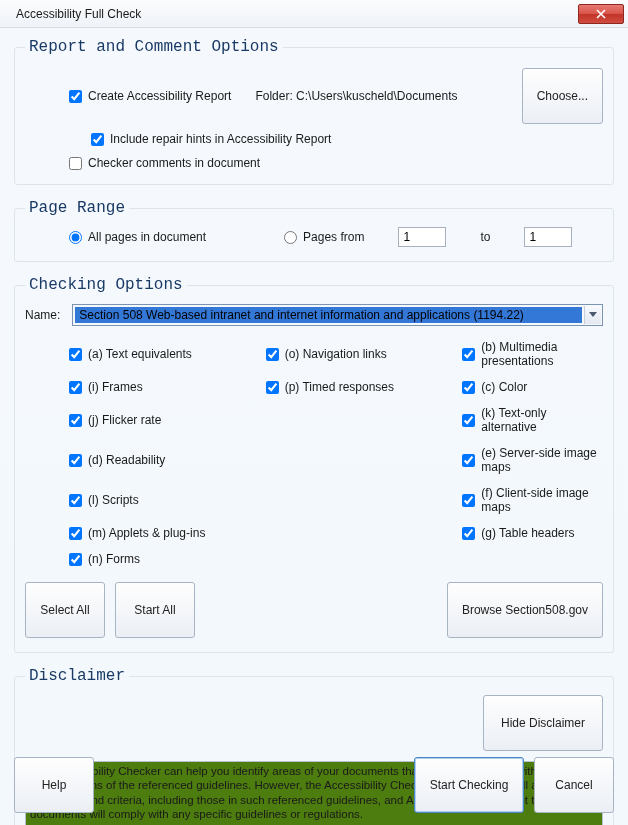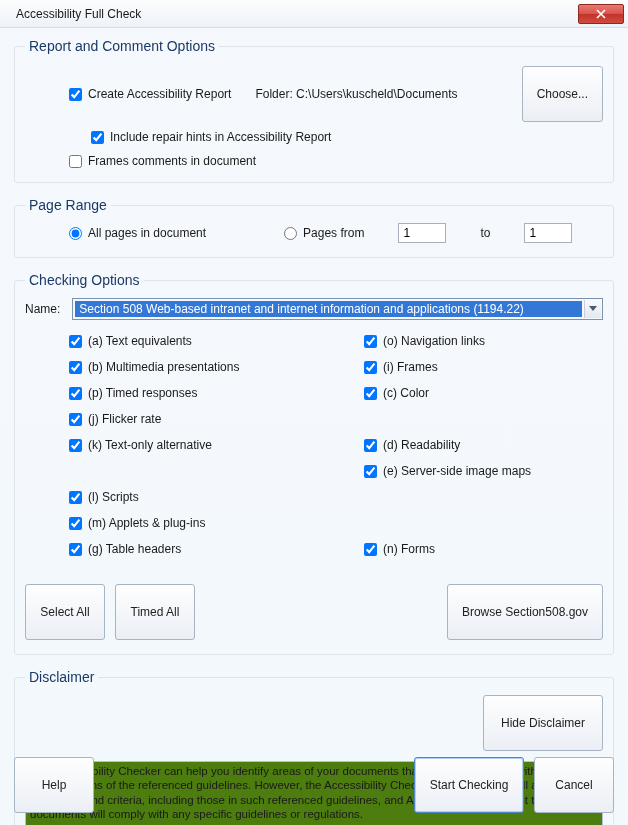--- a/index.html
+++ b/index.html
@@ -28,21 +28,21 @@
       border:1px solid #8f2620; display:flex;align-items:center;justify-content:center;
       color:#fff;
     }
     .closebtn svg{display:block;}
     .content{padding:10px 14px 0 14px;}
     fieldset.group{
       border:1px solid #dde4ec; border-radius:3px; margin:0 0 14px 0; padding:10px 10px 14px 10px;
       position:relative;
     }
     fieldset.group>legend{
-      padding:0 4px; color:#1a3a66; font-size:14px;
+      padding:0 4px; color:#1a3a66; font-size:16px;font-family:Liberation Mono, monospace;
     }
     .row{display:flex; align-items:center; gap:6px;}
     label.chk{display:flex; align-items:center; gap:6px; font-size:12px; color:#1a1a1a;padding-left:44px;}
     input[type=checkbox],input[type=radio]{margin:0; width:13px; height:13px;}
     .indent{margin-left:22px;}
     .folderline{display:flex; align-items:center; gap:24px; margin:2px 0 8px 0;}
     .floatright{margin-left:auto;}
     .btn{
       background:linear-gradient(to bottom,#fefefe,#ebeff5);
       border:1px solid #a7b4c4; border-radius:3px; padding:20px 14px; font-size:12px; color:#222;
@@ -53,29 +53,29 @@
     }
     .numinput{
       width:48px; height:20px; border:1px solid #a7b0bc; background:#fff; padding:0 4px; font-size:12px;
     }
     .selectwrap{
       flex:1; position:relative; height:22px;
       border:1px solid #7b93ae;
     }
     .selectwrap .sel-text{
       position:absolute; left:2px; right:20px; top:2px; bottom:2px;
-      background:#3478d7; color:#ffffff; padding:0 4px; line-height:16px; font-size:12px;
+      background:#3478d7; color:#000000; padding:0 4px; line-height:16px; font-size:12px;
       white-space:nowrap; overflow:hidden; text-overflow:ellipsis;
     }
     .selectwrap .dd{
       position:absolute; right:1px; top:1px; bottom:1px; width:17px;
       background:linear-gradient(to bottom,#f7f9fc,#e3e9f2);
       border-left:1px solid #c5ced9; display:flex;align-items:center;justify-content:center;
     }
-    .checkgrid{display:grid; grid-template-columns:repeat(2,1fr); row-gap:12px; column-gap:12px; margin-top:14px;}
+    .checkgrid{display:grid; grid-template-columns:repeat(3,1fr); row-gap:12px; column-gap:12px; margin-top:14px;}
     .btnrow{display:flex; gap:10px; margin-top:16px; }
     .disclaimerbox{
       border:1px solid #b7c0cc; background:#4d7c0f; height:66px; width:100%; overflow-y:scroll;
       padding:2px 4px; font-size:11.5px; line-height:1.25;
     }
     .bottombar{
       position:absolute; left:14px; right:14px; bottom:12px; display:flex; align-items:center; gap:10px;
     }
     .foldertxt{font-size:12px;}
     .label-sm{font-size:12px;}
@@ -111,21 +111,21 @@
 
     <div class="indent" style="margin-bottom:10px;">
       <label class="chk">
         <input type="checkbox" checked="" style="">
         <span>Include repair hints in Accessibility Report</span>
       </label>
     </div>
 
     <label class="chk">
       <input type="checkbox" style="">
-      <span>Frames comments in document</span>
+      <span>Checker comments in document</span>
     </label>
   </fieldset>
 
   <fieldset class="group">
     <legend>Page Range</legend>
     <div class="row" style="gap:34px;">
       <label class="chk">
         <input type="radio" name="pr" checked="" style="">
         <span>All pages in document</span>
       </label>
@@ -202,38 +202,42 @@
           <span>(e) Server-side image maps</span>
         </label>
       <label class="chk">
           <input type="checkbox" checked="" style="">
           <span>(l) Scripts</span>
         </label>
       <div></div>
 
       <label class="chk">
           <input type="checkbox" checked="" style="">
+          <span>(f) Client-side image maps</span>
+        </label>
+      <label class="chk">
+          <input type="checkbox" checked="" style="">
           <span>(m) Applets &amp; plug-ins</span>
         </label>
       <div></div>
 
       <label class="chk">
           <input type="checkbox" checked="" style="">
           <span>(g) Table headers</span>
         </label>
       <label class="chk">
           <input type="checkbox" checked="" style="">
           <span>(n) Forms</span>
         </label>
       <div></div>
     </div>
 
     <div class="btnrow">
       <button class="btn">Select All</button>
-      <button class="btn">Timed All</button>
+      <button class="btn">Start All</button>
       <button class="btn floatright" style="min-width:150px;">Browse Section508.gov</button>
     </div>
   </fieldset>
 
   <fieldset class="group">
     <legend>Disclaimer</legend>
     <div class="btnrow" style="margin-top:0;">
       <button class="btn floatright" style="min-width:120px;">Hide Disclaimer</button>
     </div>
     <div class="disclaimerbox" style="margin-top:10px;">

